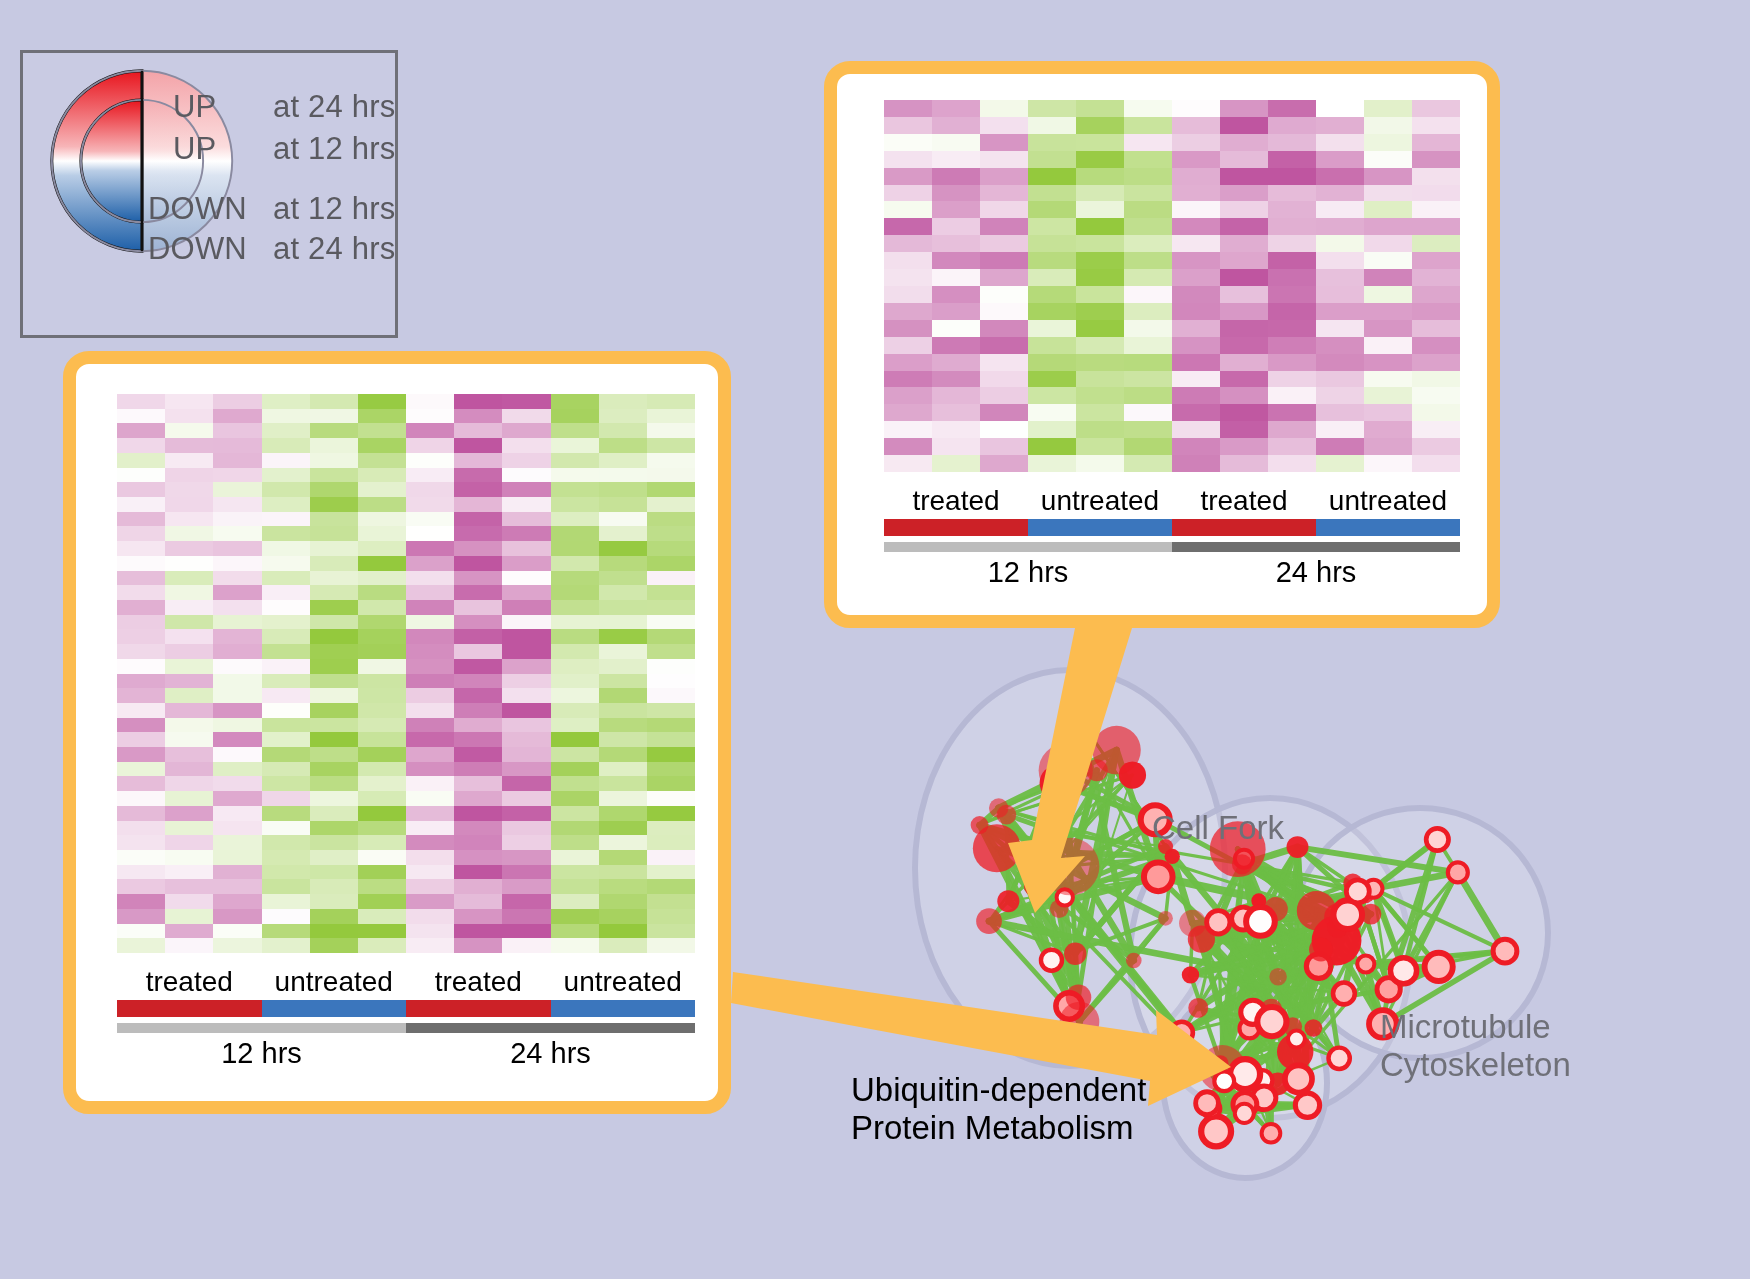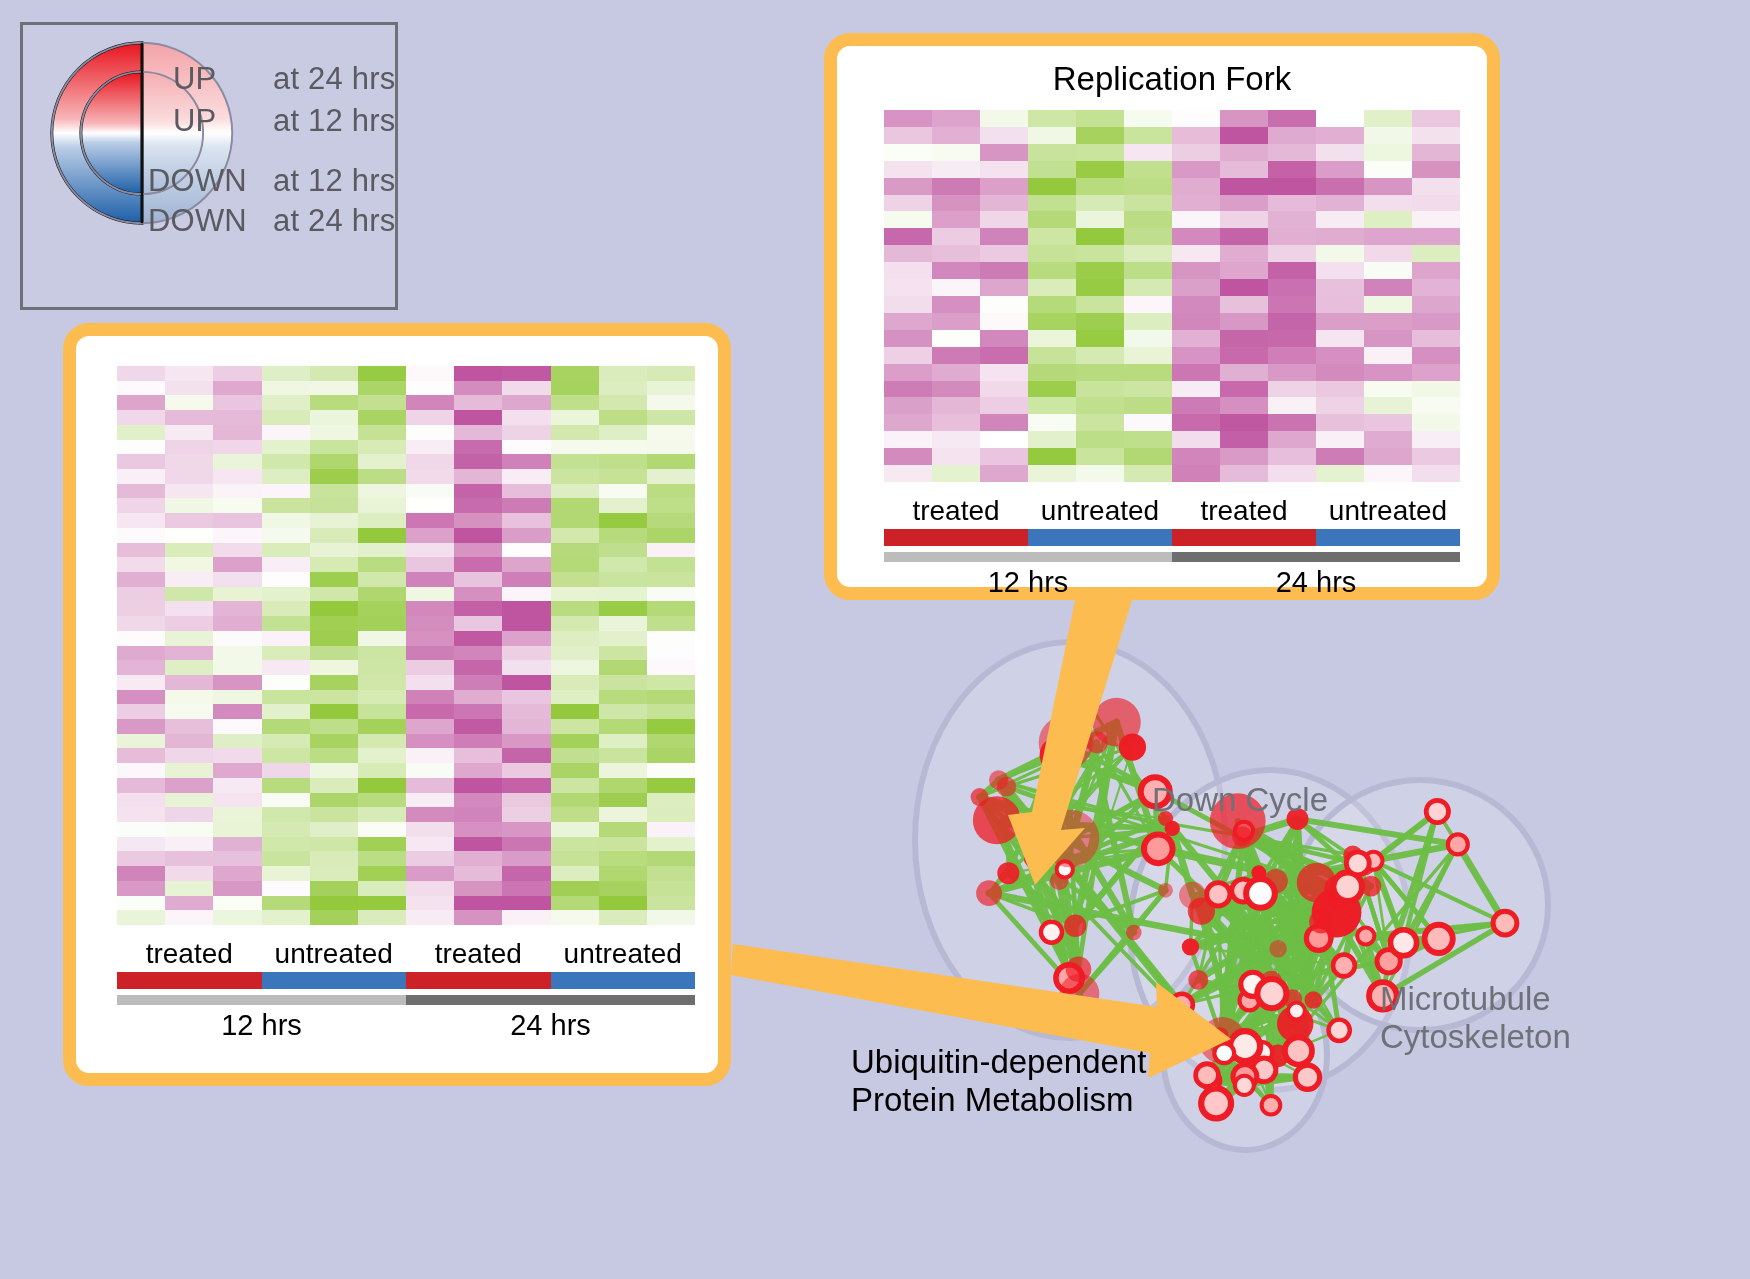--- a/index.html
+++ b/index.html
@@ -4,21 +4,21 @@
 <title>Estrogen-treated vs untreated pathway figure</title>
 <style>
   html,body{margin:0;padding:0;}
   body{
     width:1750px;height:1279px;
     background:#c7c9e2;
     font-family:"Liberation Sans", sans-serif;
     overflow:hidden;
     position:relative;
   }
-  .canvas{position:absolute;inset:0;}
+  .canvas{position:absolute;inset:0;margin-top:28px;}
 
   
   .card{
     position:absolute;
     background:#fff;
     border:13px solid #fcbc4f;
     border-radius:26px;
     box-sizing:border-box;
   }
 
@@ -153,21 +153,20 @@
       <div class="key-rowtext" style="left:250px;top:178px;">at 24 hrs</div>
 
       <div class="key-caption">
       </div>
     </div>
   </div>
 
 
   <div class="card" id="rep-fork">
     <div class="inner">
-      <div class="panel-title">Replication Fork</div>
       <div class="heat" id="heat-rep" style="grid-template-columns: repeat(12, 1fr);">
           <i style="background: rgb(214, 147, 195);"></i>
           <i style="background: rgb(221, 163, 204);"></i>
           <i style="background: rgb(243, 249, 233);"></i>
           <i style="background: rgb(206, 230, 166);"></i>
           <i style="background: rgb(196, 225, 148);"></i>
           <i style="background: rgb(246, 251, 239);"></i>
           <i style="background: rgb(254, 252, 253);"></i>
           <i style="background: rgb(215, 149, 196);"></i>
           <i style="background: rgb(200, 109, 173);"></i>
@@ -1363,21 +1362,21 @@
           <circle cx="474.32149457573985" cy="485.36292003373717" r="9.512747418368235" fill="rgb(255,215,215)" stroke="#ee1c25" stroke-width="4"></circle>
           <circle cx="454.2380707982956" cy="453.2751858844123" r="9.898651741677895" fill="rgb(255,255,255)" stroke="#ee1c25" stroke-width="4.157433731504716"></circle>
           <circle cx="482.8531465160723" cy="384.2961532735487" r="12.10013687191531" fill="rgb(255,243,243)" stroke="#ee1c25" stroke-width="5.08205748620443"></circle>
           <circle cx="437.0247365813854" cy="475.14792144643354" r="11.394720976473764" fill="rgb(255,186,186)" stroke="#ee1c25" stroke-width="4.78578281011898"></circle>
           <circle cx="501.8841263526052" cy="393.622678195006" r="14.579267067136243" fill="rgb(255,211,211)" stroke="#ee1c25" stroke-width="6.123292168197222"></circle>
           <circle cx="528.4695289757333" cy="450.9355734143531" r="13.550315137719736" fill="rgb(255,194,194)" stroke="#ee1c25" stroke-width="5.691132357842289"></circle>
         </g>
       </svg>
   </div>
 
-  <div class="net-label" id="label-cellcycle">Down Cycle</div>
+  <div class="net-label" id="label-cellcycle">Cell Fork</div>
   <div class="net-label" id="label-micro">Microtubule
 Cytoskeleton</div>
   <div class="net-label" id="label-ubiq">Ubiquitin-dependent
 Protein Metabolism</div>
 
   <svg id="arrows" viewBox="0 0 1750 1279">
 
     <polygon points="1075,600 1132,600 1061,830 1085,828 1035,885 1008,815 1032,812" fill="#fcbc4f"></polygon>
 
     <polygon points="733,944 1157,1007 1156,982 1231,1039 1148,1078 1150,1053 731,975" fill="#fcbc4f"></polygon>

